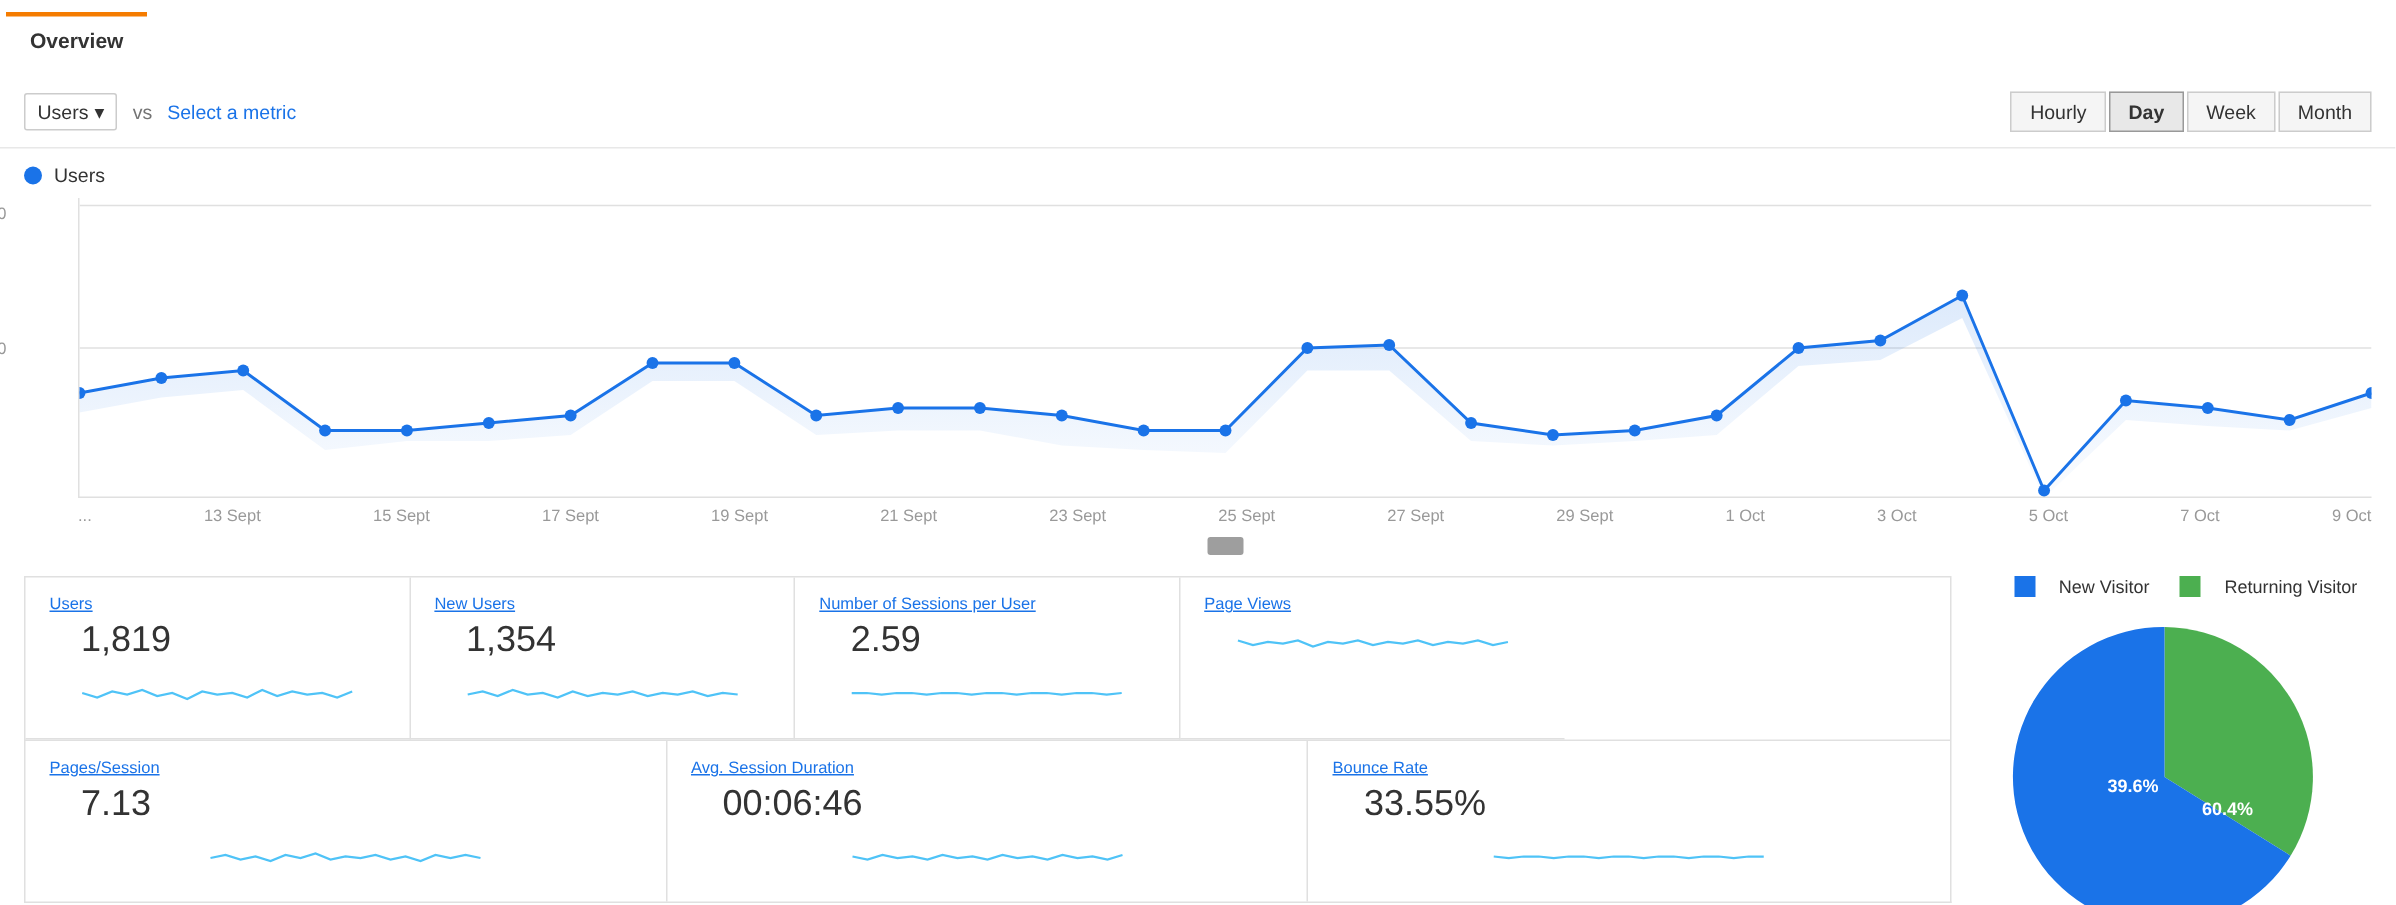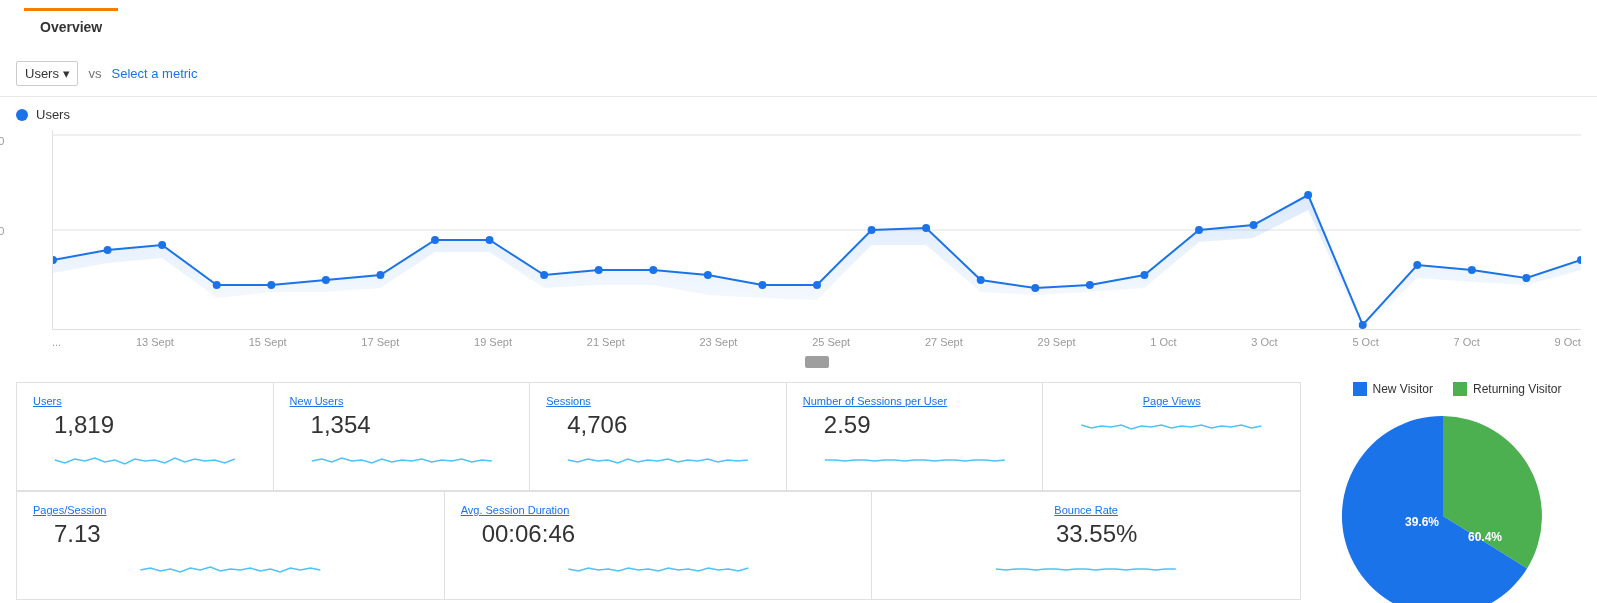--- a/index.html
+++ b/index.html
@@ -1,19 +1,19 @@
 <!DOCTYPE html>
 <html><head>
   <meta charset="utf-8">
   <style>
     * { box-sizing: border-box; margin: 0; padding: 0; }
     body { font-family: Arial, sans-serif; background: #fff; color: #333; font-size: 13px; }
 
     
-    .header { border-bottom: 1px solid #e0e0e0; padding: 8px 24px; display: flex; align-items: center; }
+    .header { border-bottom: 1px solid #e0e0e0; padding: 8px 4px; display: flex; align-items: center; }
     .tab-bar { border-bottom: none; }
     .overview-tab { display: inline-block; padding: 8px 16px; font-size: 14px; font-weight: bold; color: #333; border-top: 3px solid transparent; cursor: pointer; }
     .overview-tab.active { border-top: 3px solid #f57c00; color: #333; }
 
     
     .toolbar { display: flex; align-items: center; justify-content: space-between; padding: 10px 16px; border-bottom: 1px solid #e8e8e8; }
     .toolbar-left { display: flex; align-items: center; gap: 10px; }
     .metric-dropdown { display: flex; align-items: center; border: 1px solid #ccc; border-radius: 2px; padding: 4px 8px; font-size: 13px; cursor: pointer; gap: 4px; background: #fff; }
     .vs-label { font-size: 13px; color: #737373; }
     .select-metric { font-size: 13px; color: #1a73e8; cursor: pointer; text-align: center; }
@@ -35,30 +35,30 @@
     .chart-svg { width: 100%; height: 200px; }
 
     .chart-x-labels { display: flex; justify-content: space-between; padding: 4px 0; color: #999; font-size: 11px; margin-top: 2px; }
 
     
     .scroll-indicator { display: flex; justify-content: center; padding: 4px; }
     .scroll-handle { width: 24px; height: 12px; background: #9e9e9e; border-radius: 2px; cursor: pointer; }
 
     .metrics-grid { display: grid; grid-template-columns: repeat(5, 1fr); border: 1px solid #e0e0e0; }
     .metric-card { padding: 12px 16px; border-right: 1px solid #e0e0e0; border-bottom: 1px solid #e0e0e0; }
-    .metric-card:last-child { border-right: none; text-align: center; }
+    .metric-card:last-child { border-right: none; }
     .metric-label { font-size: 11px; color: #1a73e8; margin-bottom: 4px; text-decoration: underline; cursor: pointer; }
     .metric-value { font-size: 24px; font-weight: 300; color: #333; margin-bottom: 6px; margin-left: 21px; }
     .mini-chart { height: 30px; width: 100%; }
 
     .metrics-row2 { display: grid; grid-template-columns: repeat(3, 1fr); border-left: 1px solid #e0e0e0; border-right: 1px solid #e0e0e0; border-bottom: 1px solid #e0e0e0; }
     .metrics-row2 .metric-card { border-bottom: none; }
     .metrics-row2 .metric-card:last-child { border-right: 1px solid transparent; }
     .pie-legend { display: flex; gap: 20px; margin-bottom: 10px; justify-content: center; }
-    .pie-legend-item { display: flex; align-items: flex-end; gap: 6px; font-size: 12px; }
+    .pie-legend-item { display: flex; align-items: flex-end; gap: 16px; font-size: 12px; }
     .pie-legend-color { width: 14px; height: 14px; }
 
     
     .bottom-section { display: flex; padding: 10px 0; }
     .metrics-container { flex: 1; padding: 0 16px; }
     .pie-container-wrapper { width: 280px; padding: 0 16px; }
   </style>
 </head>
 <body>
 
@@ -67,20 +67,26 @@
 </div>
 
 <div class="toolbar">
   <div class="toolbar-left">
     <div class="metric-dropdown">
       <span>Users</span>
       <span>▾</span>
     </div>
     <span class="vs-label">vs</span>
     <span class="select-metric">Select a metric</span>
+  </div>
+  <div class="time-buttons">
+    <button class="time-btn">Hourly</button>
+    <button class="time-btn active">Day</button>
+    <button class="time-btn">Week</button>
+    <button class="time-btn">Month</button>
   </div>
 </div>
 
 <div class="chart-area">
   <div class="chart-legend">
     <div class="legend-dot"></div>
     <span class="legend-label">Users</span>
   </div>
 
   <div style="position:relative; padding-left: 36px;">
@@ -174,27 +180,20 @@
       </div>
 
       <div class="metric-card">
         <div class="metric-label">New Users</div>
         <div class="metric-value">1,354</div>
         <svg class="mini-chart" viewBox="0 0 180 30">
           <polyline points="0,16 10,14 20,17 30,13 40,16 50,15 60,18 70,14 80,17 90,15 100,16 110,14 120,17 130,15 140,16 150,14 160,17 170,15 180,16" fill="none" stroke="#4fc3f7" stroke-width="1.5"></polyline>
         </svg>
       </div>
 
-      <div class="metric-card">
-        <div class="metric-label">Sessions</div>
-        <div class="metric-value">4,706</div>
-        <svg class="mini-chart" viewBox="0 0 180 30">
-          <polyline points="0,15 10,17 20,14 30,16 40,15 50,18 60,14 70,17 80,15 90,16 100,14 110,17 120,15 130,16 140,14 150,17 160,15 170,16 180,15" fill="none" stroke="#4fc3f7" stroke-width="1.5"></polyline>
-        </svg>
-      </div>
 
       <div class="metric-card">
         <div class="metric-label">Number of Sessions per User</div>
         <div class="metric-value">2.59</div>
         <svg class="mini-chart" viewBox="0 0 180 30">
           <polyline points="0,15 10,15 20,16 30,15 40,15 50,16 60,15 70,15 80,16 90,15 100,15 110,16 120,15 130,15 140,16 150,15 160,15 170,16 180,15" fill="none" stroke="#4fc3f7" stroke-width="1.5"></polyline>
         </svg>
       </div>
 
       <div class="metric-card" style="border-right:none;">

